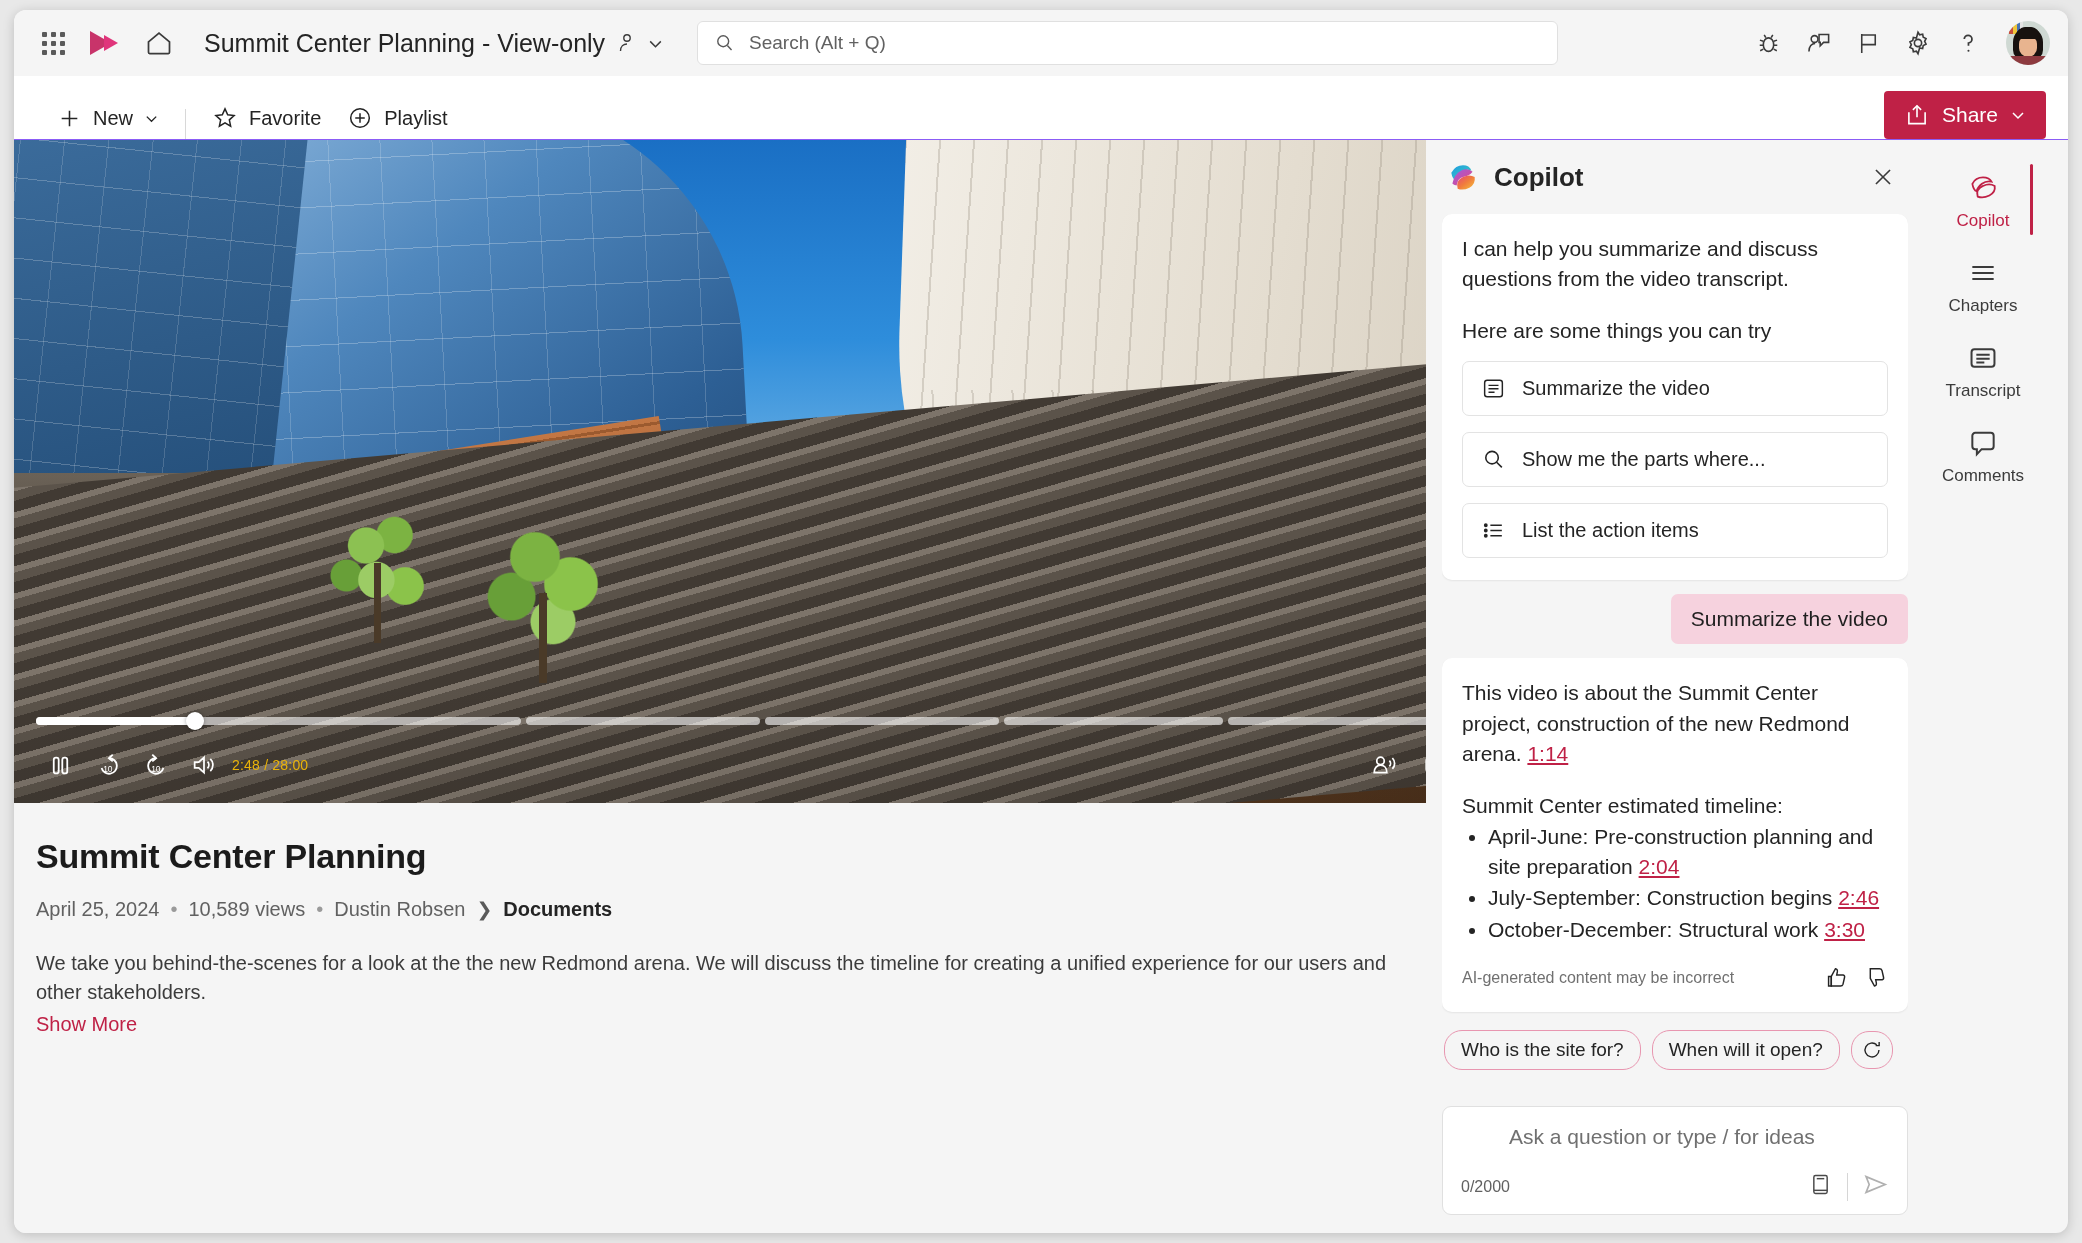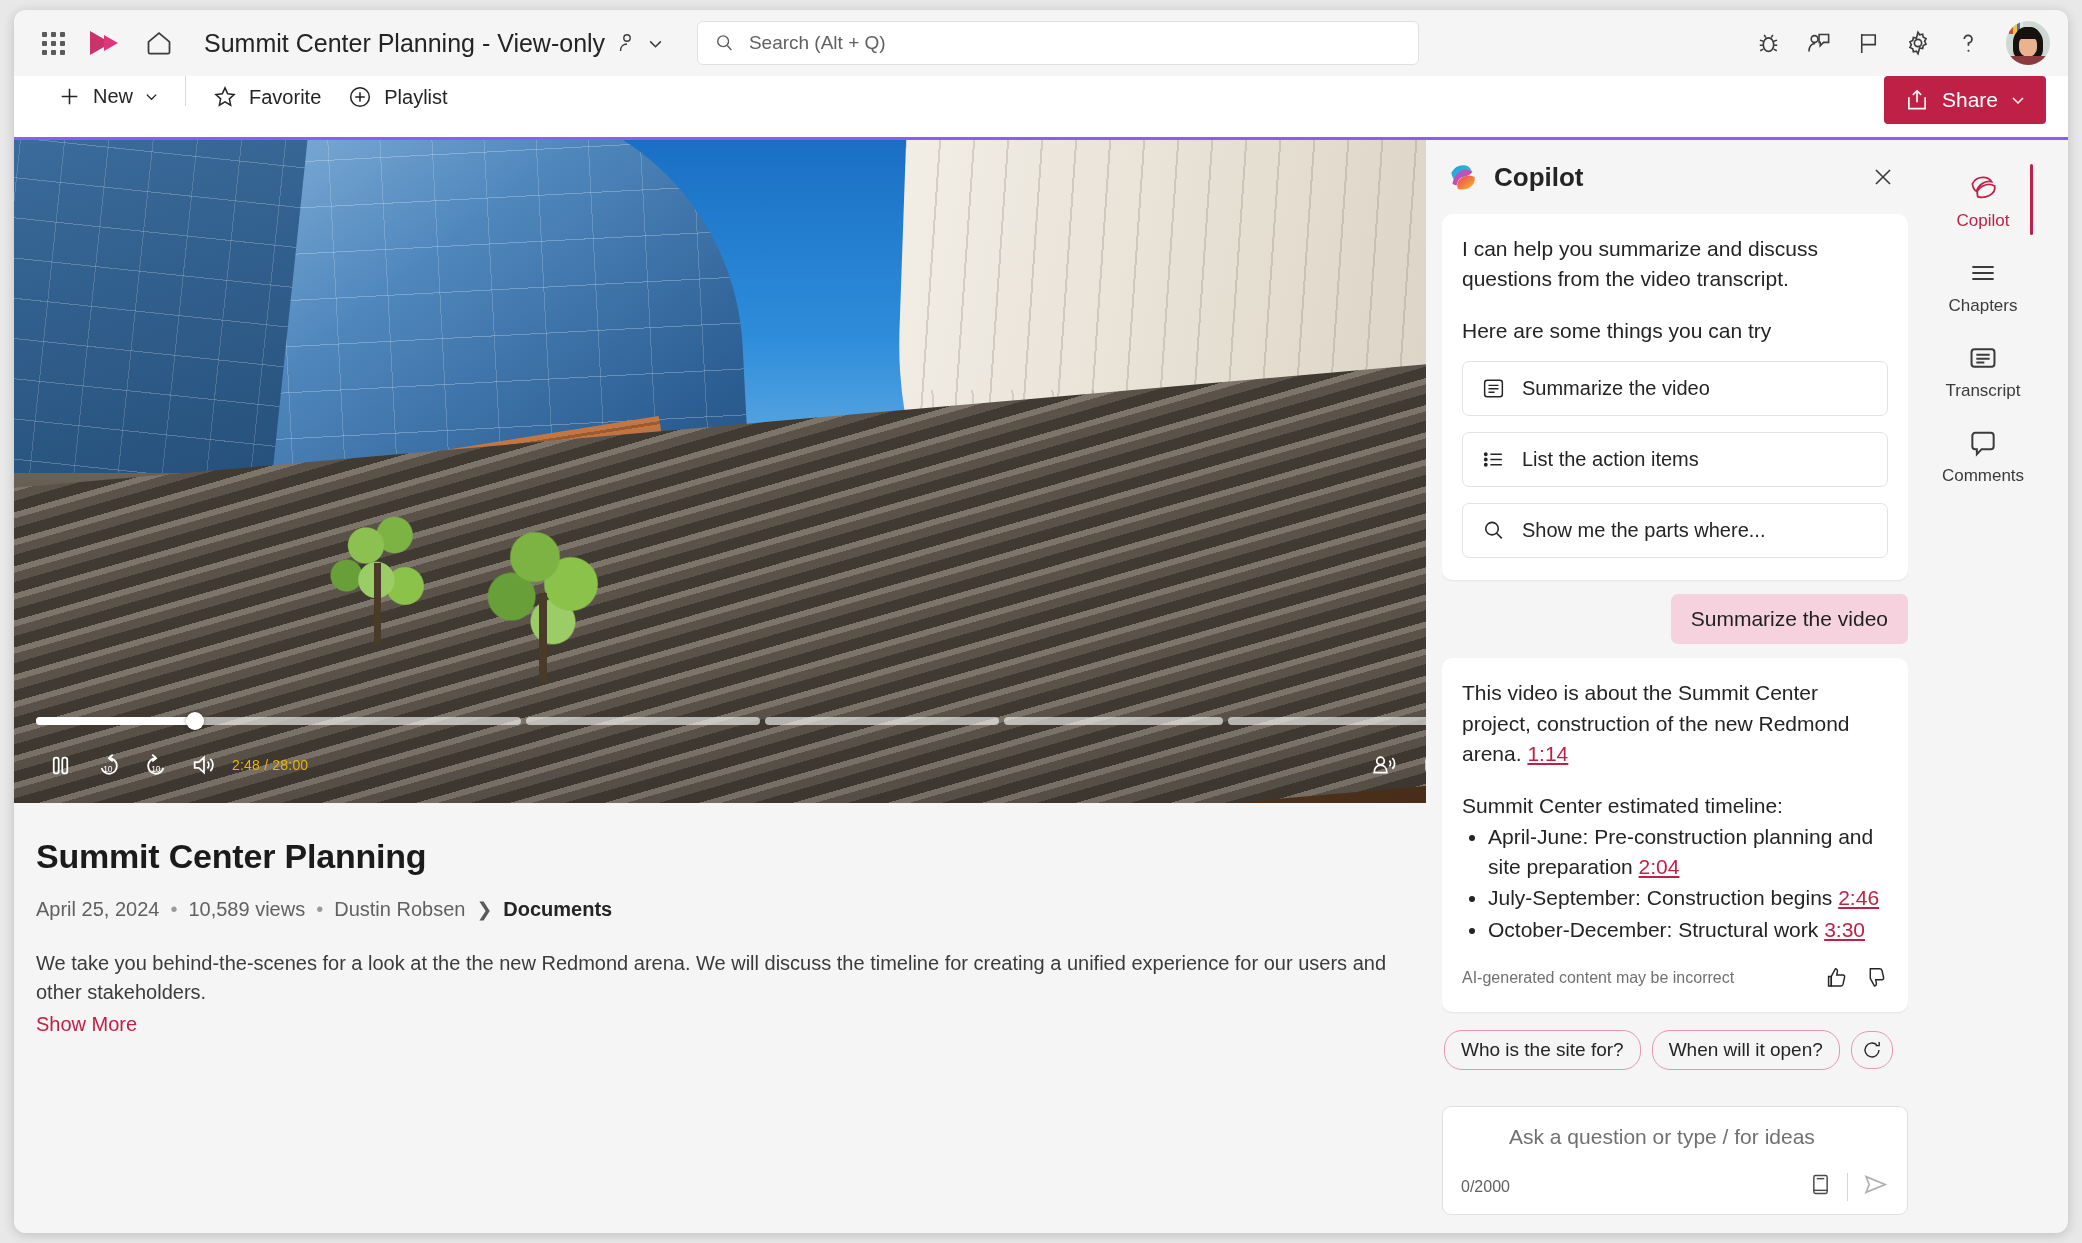--- a/index.html
+++ b/index.html
@@ -48,21 +48,21 @@
     display: flex; align-items: center; gap: 9px;
     margin-left: 12px;
     cursor: pointer;
     padding: 5px 6px; border-radius: 4px;
   }
   .title-text { font-size: 25px; color: #242424; white-space: nowrap; }
 
   .search-wrap {
     position: absolute;
     left: 683px;
-    width: 722px;
+    width: 861px;
     height: 44px;
   }
   .search-box {
     width: 100%; height: 100%;
     background: #ffffff;
     border: 1px solid #e0e0e0;
     border-radius: 6px;
     display: flex; align-items: center;
     padding: 0 16px;
     gap: 14px;
@@ -93,23 +93,23 @@
   .av-hair { position:absolute; left:7px; top:6px; width:30px; height:33px; background:#17120f; border-radius:15px 15px 10px 10px;}
   .av-face { position:absolute; left:13px; top:14px; width:18px; height:22px; background:#e8b48f; border-radius:9px 9px 9px 9px;}
   .av-bang { position:absolute; left:10px; top:6px; width:24px; height:12px; background:#17120f; border-radius:12px 12px 3px 3px;}
   .av-body { position:absolute; left:4px; bottom:0; width:36px; height:9px; background:#8d3a3f;}
   .av-stripe { position:absolute; left:3px; top:0; width:14px; height:13px; background:linear-gradient(90deg,#c94f3d 0 4px,#f0c83c 4px 8px,#4a74b5 8px 11px,#e4e4e4 11px 14px);}
 
   
   .cmdbar {
     height: 64px;
     background: #ffffff;
-    display: flex; align-items: flex-start;
+    display: flex; align-items: flex-end;
     padding: 0 22px 0 30px;
-    border-bottom: 3px solid #8b5cf6;
+    border-bottom: 1px solid #8b5cf6;
   }
   .cmd-item {
     display: flex; align-items: center; gap: 11px;
     padding: 8px 13px; border-radius: 5px;
     cursor: pointer; color: #242424; font-size: 20px;
   }
   .cmd-sep { width: 1px; height: 30px; background: #d8d8d8; margin: 0 13px; }
   .share-btn {
     margin-left: auto;
     background: #bf2146;
@@ -610,33 +610,33 @@
 
           <div class="sugg">
             <svg width="25" height="25" viewBox="0 0 24 24" fill="none" stroke="#242424" stroke-width="1.4">
               <rect x="3.5" y="4" width="17" height="16" rx="2.4"></rect>
               <path d="M7.2 9 H16.8 M7.2 12.3 H16.8 M7.2 15.6 H13"></path>
             </svg>
             <span>Summarize the video</span>
           </div>
           <div class="sugg">
             <svg width="25" height="25" viewBox="0 0 24 24" fill="none" stroke="#242424" stroke-width="1.5">
+              <circle cx="10.6" cy="10.2" r="6"></circle>
+                <path d="M15 14.6 L20 19.6"></path>
+            </svg>
+            <span>Show me the parts where...</span>
+          </div>
+          <div class="sugg">
+            <svg width="25" height="25" viewBox="0 0 24 24" fill="none" stroke="#242424" stroke-width="1.5">
               <circle cx="4.6" cy="7" r="1.1" fill="#242424"></circle>
                 <circle cx="4.6" cy="12" r="1.1" fill="#242424"></circle>
                 <circle cx="4.6" cy="17" r="1.1" fill="#242424"></circle>
               <path d="M9 7 H20 M9 12 H20 M9 17 H20"></path>
             </svg>
             <span>List the action items</span>
-          </div>
-          <div class="sugg">
-            <svg width="25" height="25" viewBox="0 0 24 24" fill="none" stroke="#242424" stroke-width="1.5">
-              <circle cx="10.6" cy="10.2" r="6"></circle>
-                <path d="M15 14.6 L20 19.6"></path>
-            </svg>
-            <span>Show me the parts where...</span>
           </div>
         </div>
 
         <div class="user-row">
           <div class="user-bubble">Summarize the video</div>
         </div>
 
         <div class="card ans">
           <p>
             <span>This video is about the Summit Center project, construction of the new Redmond arena.</span>

